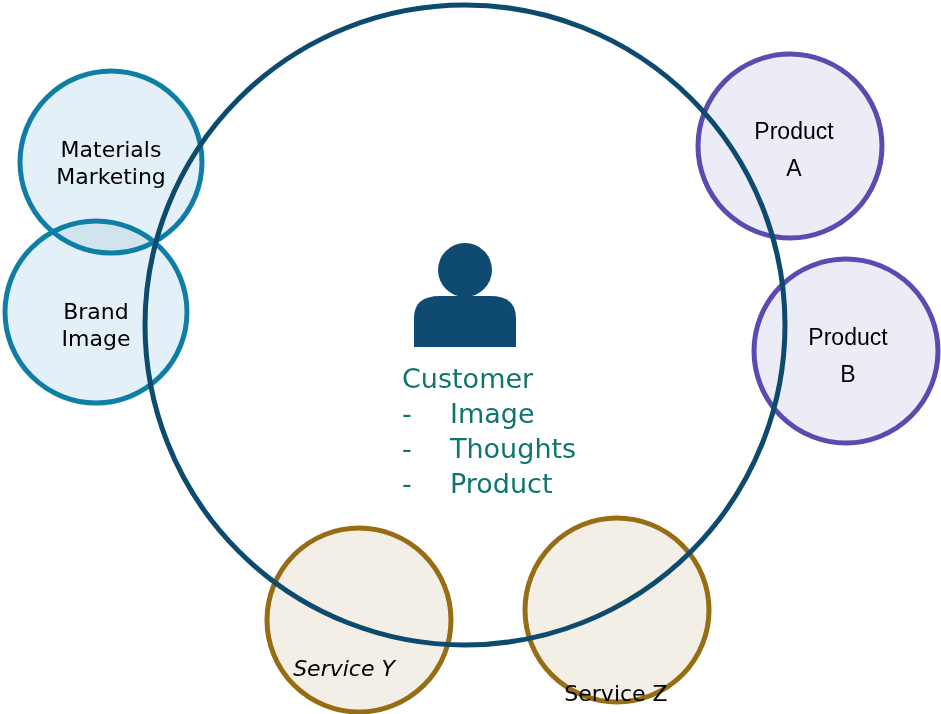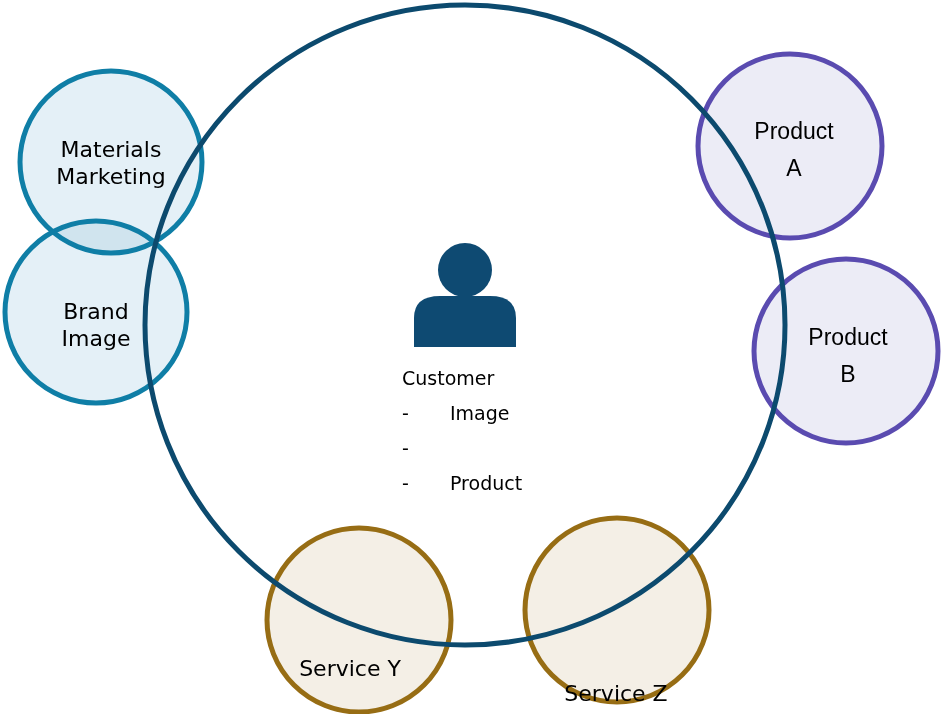--- a/index.html
+++ b/index.html
@@ -1,19 +1,19 @@
 <!DOCTYPE html>
 <html><head>
 <meta charset="utf-8">
 <style>
   html, body { margin: 0; padding: 0; background: #ffffff; }
   body { width: 941px; height: 714px; position: relative; overflow: hidden; font-family: "DejaVu Sans", sans-serif; }
   svg { position: absolute; left: 0; top: 0; }
   .lbl { position: absolute; text-align: center; color: #000; font-size: 22px; line-height: 27px; white-space: nowrap; }
-  .cust { position: absolute; left: 402px; top: 361px; font-size: 19px; line-height: 35px; color: #000000; }
+  .cust { position: absolute; left: 402px; top: 361px; font-size: 27px; line-height: 35px; color: #0f766e; }
   .cust .row { display: flex; }
   .cust .dash { width: 48px; }
 </style>
 </head>
 <body>
 
 <svg width="941" height="714" viewBox="0 0 941 714">
   <defs>
     <clipPath id="clipMarketing">
         <circle cx="111" cy="162" r="91"></circle>
@@ -49,33 +49,34 @@
   <div>Image</div>
 </div>
 <div class="lbl" style="left:734px; top:113px; width:120px; line-height:37px; font-family:'Liberation Sans', sans-serif; font-size:23px;">
   <div>Product</div>
   <div>A</div>
 </div>
 <div class="lbl" style="left:788px; top:319px; width:120px; line-height:37px; font-family:'Liberation Sans', sans-serif; font-size:23px;">
   <div>Product</div>
   <div>B</div>
 </div>
-<div class="lbl" style="left:280px; top:655px; width:140px;">
+<div class="lbl" style="left:274px; top:655px; width:140px;font-style:italic;">
   <div>Service Y</div>
 </div>
 <div class="lbl" style="left:546px; top:648px; width:140px;margin-top:32px;">
   <div>Service Z</div>
 </div>
 
 <div class="cust">
   <div>Customer</div>
   <div class="row">
     <span class="dash">-</span>
     <span>Image</span>
   </div>
   <div class="row">
     <span class="dash">-</span>
+    <span>Thoughts</span>
   </div>
   <div class="row">
     <span class="dash">-</span>
     <span>Product</span>
   </div>
 </div>
 
 </body></html>

